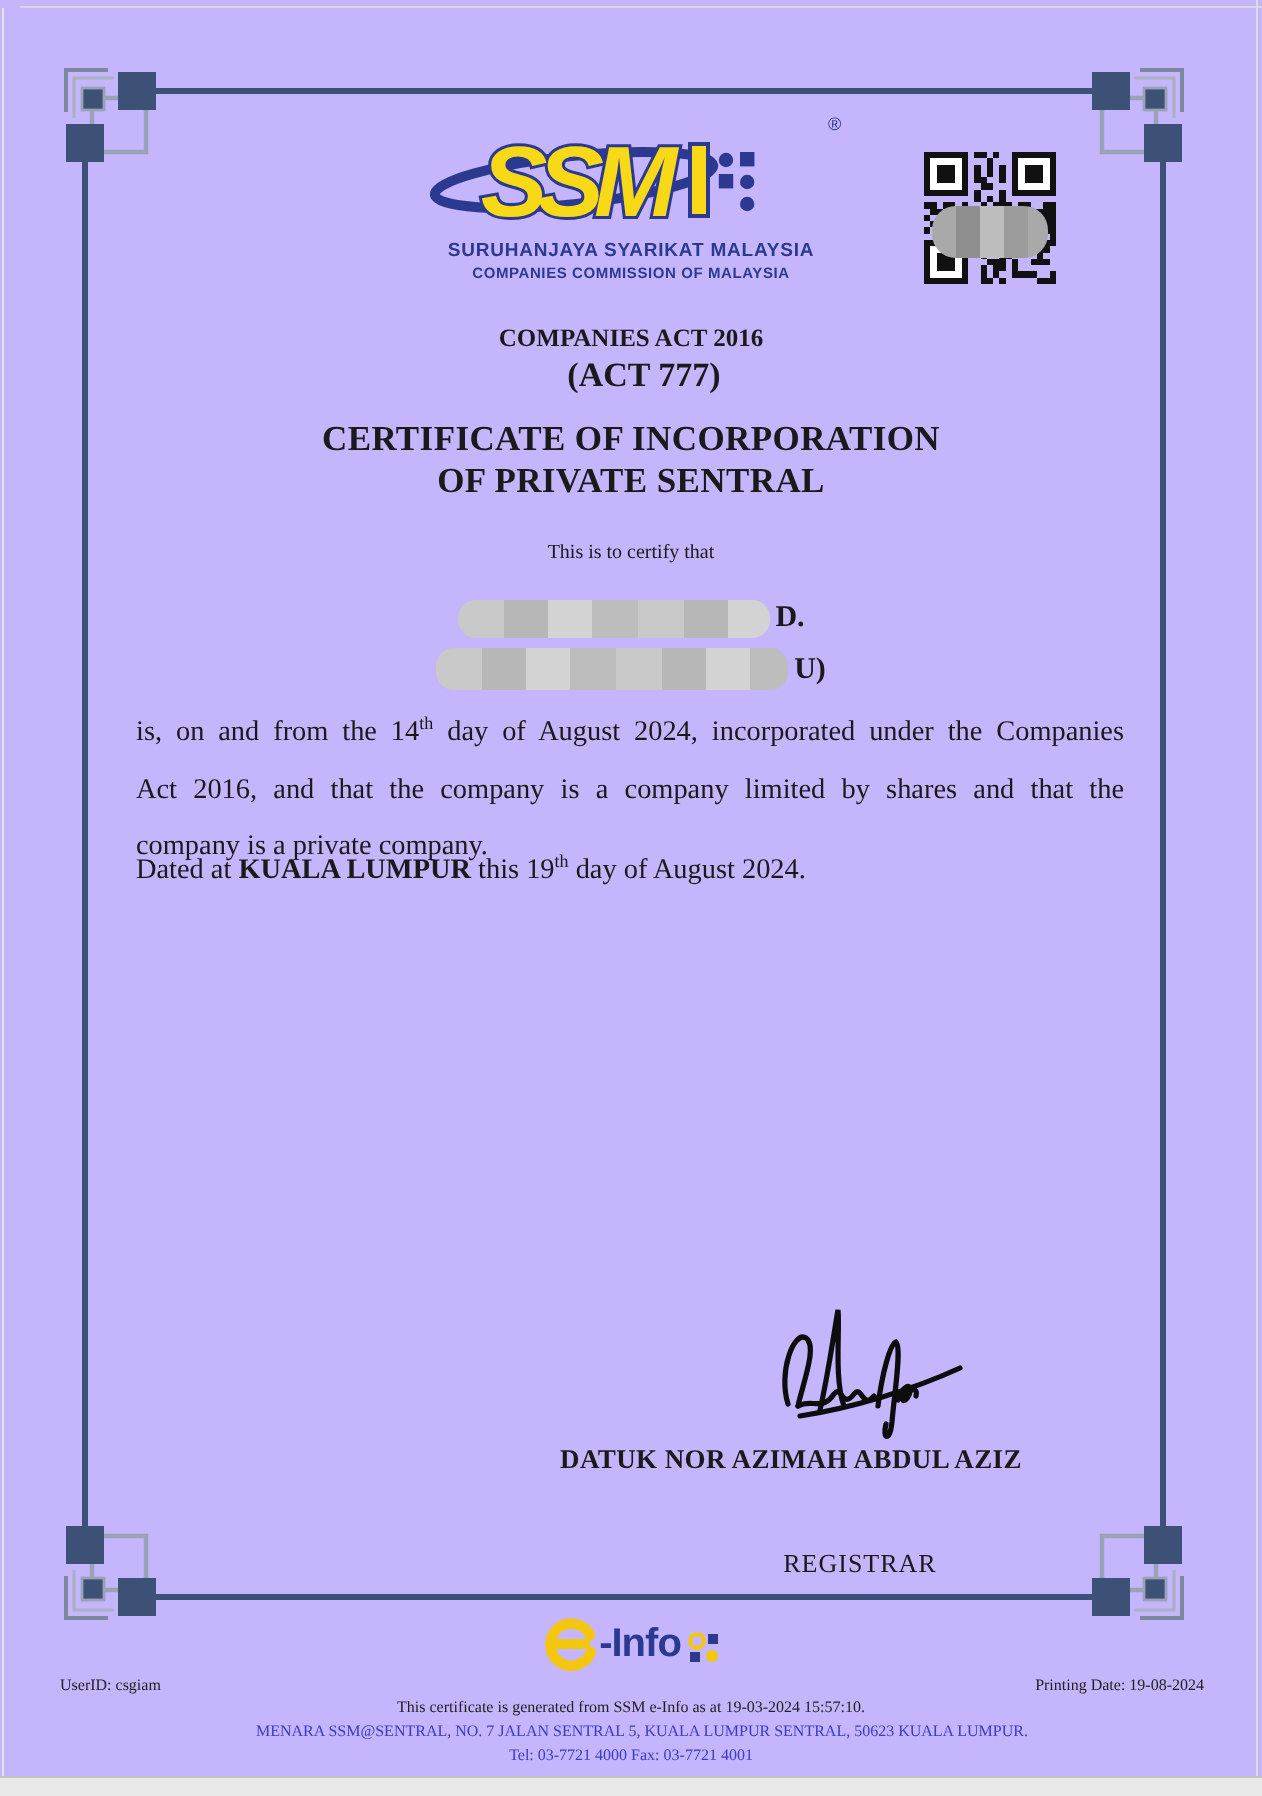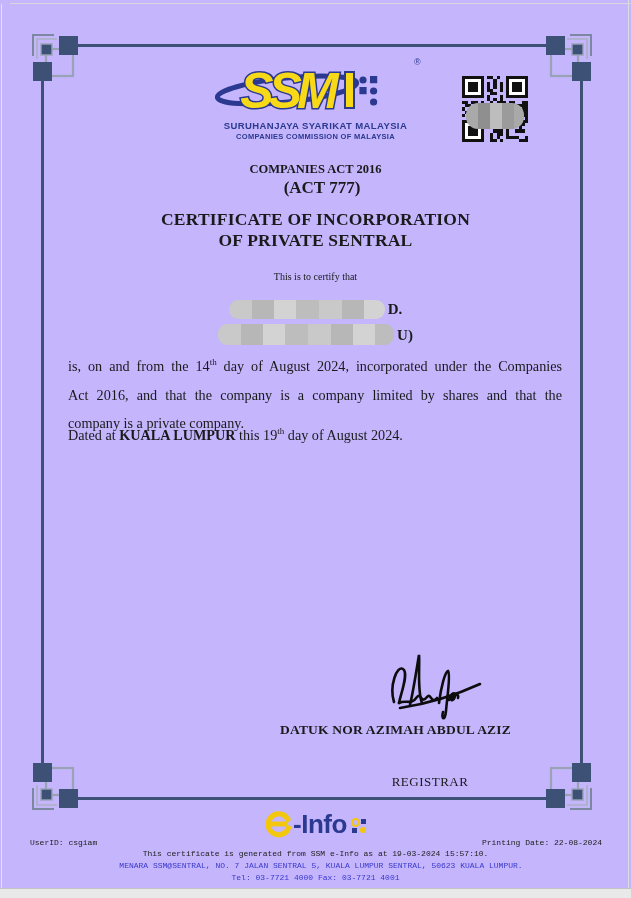--- a/index.html
+++ b/index.html
@@ -48,38 +48,38 @@
   .bold{font-weight:bold;}
 
   
   .sig-svg{top:650px;left:386px;}
   .sig-name{top:722px;left:280px;width:300px;
             font-weight:bold;font-size:13.5px;letter-spacing:.2px;}
   .sig-title{top:738px;left:280px;width:300px;text-align:center;font-size:13px;letter-spacing:.5px;margin-top:36px;}
 
   
   .einfo{top:809px;display:flex;justify-content:center;align-items:center;gap:1px;}
-  .einfo-info{font-family:"Liberation Sans",sans-serif;font-weight:bold;font-size:26px;
+  .einfo-info{font-family:"Liberation Sans",sans-serif;font-weight:bold;font-size:20px;
               color:#2b3990;letter-spacing:-0.5px;}
   .einfo-dots{position:relative;width:15px;height:15px;margin-left:3px;margin-top:2px;}
   .einfo-dots i{position:absolute;display:block;}
   .d-tl{left:0;top:0;width:5px;height:5px;border:2px solid #f2c70e;border-radius:50%;}
   .d-tr{right:0;top:1px;width:5px;height:5px;background:#2b3990;}
   .d-bl{left:1px;bottom:0;width:5px;height:5px;background:#2b3990;}
   .d-br{right:0;bottom:0;width:6px;height:6px;background:#f2c70e;border-radius:50%;}
 
   
   .qr{top:76px;left:462px;width:66px;height:66px;}
   .qr-redact{top:103px;left:466px;width:58px;height:26px;border-radius:12px;
     background-image:
       repeating-linear-gradient(90deg,#a9a9a9 0 12px,#8f8f8f 12px 24px,#bdbdbd 24px 36px,#9b9b9b 36px 48px),
       repeating-linear-gradient(0deg,rgba(255,255,255,.28) 0 7px,rgba(0,0,0,.08) 7px 14px);}
 
   
-  .mono{font-family:Liberation Mono, monospace;font-size:8px;}
+  .mono{font-family:Liberation Serif, serif;font-size:8px;}
   .f-user{top:838px;left:30px;color:#222;}
   .f-print{top:838px;right:29px;color:#222;}
   .f-gen{top:849px;color:#222;}
   .f-addr{top:861px;color:#3939cd;margin-left:11px;}
   .f-tel{top:873px;color:#3939cd;text-align:center;}
 </style>
 </head>
 <body>
 
 <div class="page">
@@ -313,19 +313,19 @@
     <span class="einfo-info">-Info</span>
     <span class="einfo-dots">
       <i class="d-tl"></i>
         <i class="d-tr"></i>
         <i class="d-bl"></i>
         <i class="d-br"></i>
     </span>
   </div>
 
   <div class="abs mono f-user">UserID: csgiam</div>
-  <div class="abs mono f-print">Printing Date: 22-08-2024</div>
+  <div class="abs mono f-print">Printing Date: 19-08-2024</div>
   <div class="abs center mono f-gen">This certificate is generated from SSM e-Info as at 19-03-2024 15:57:10.</div>
   <div class="abs center mono f-addr">MENARA SSM@SENTRAL, NO. 7 JALAN SENTRAL 5, KUALA LUMPUR SENTRAL, 50623 KUALA LUMPUR.</div>
   <div class="abs center mono f-tel">Tel: 03-7721 4000 Fax: 03-7721 4001</div>
 
   <div class="abs bottom-strip"></div>
 </div>
 
 </body></html>

